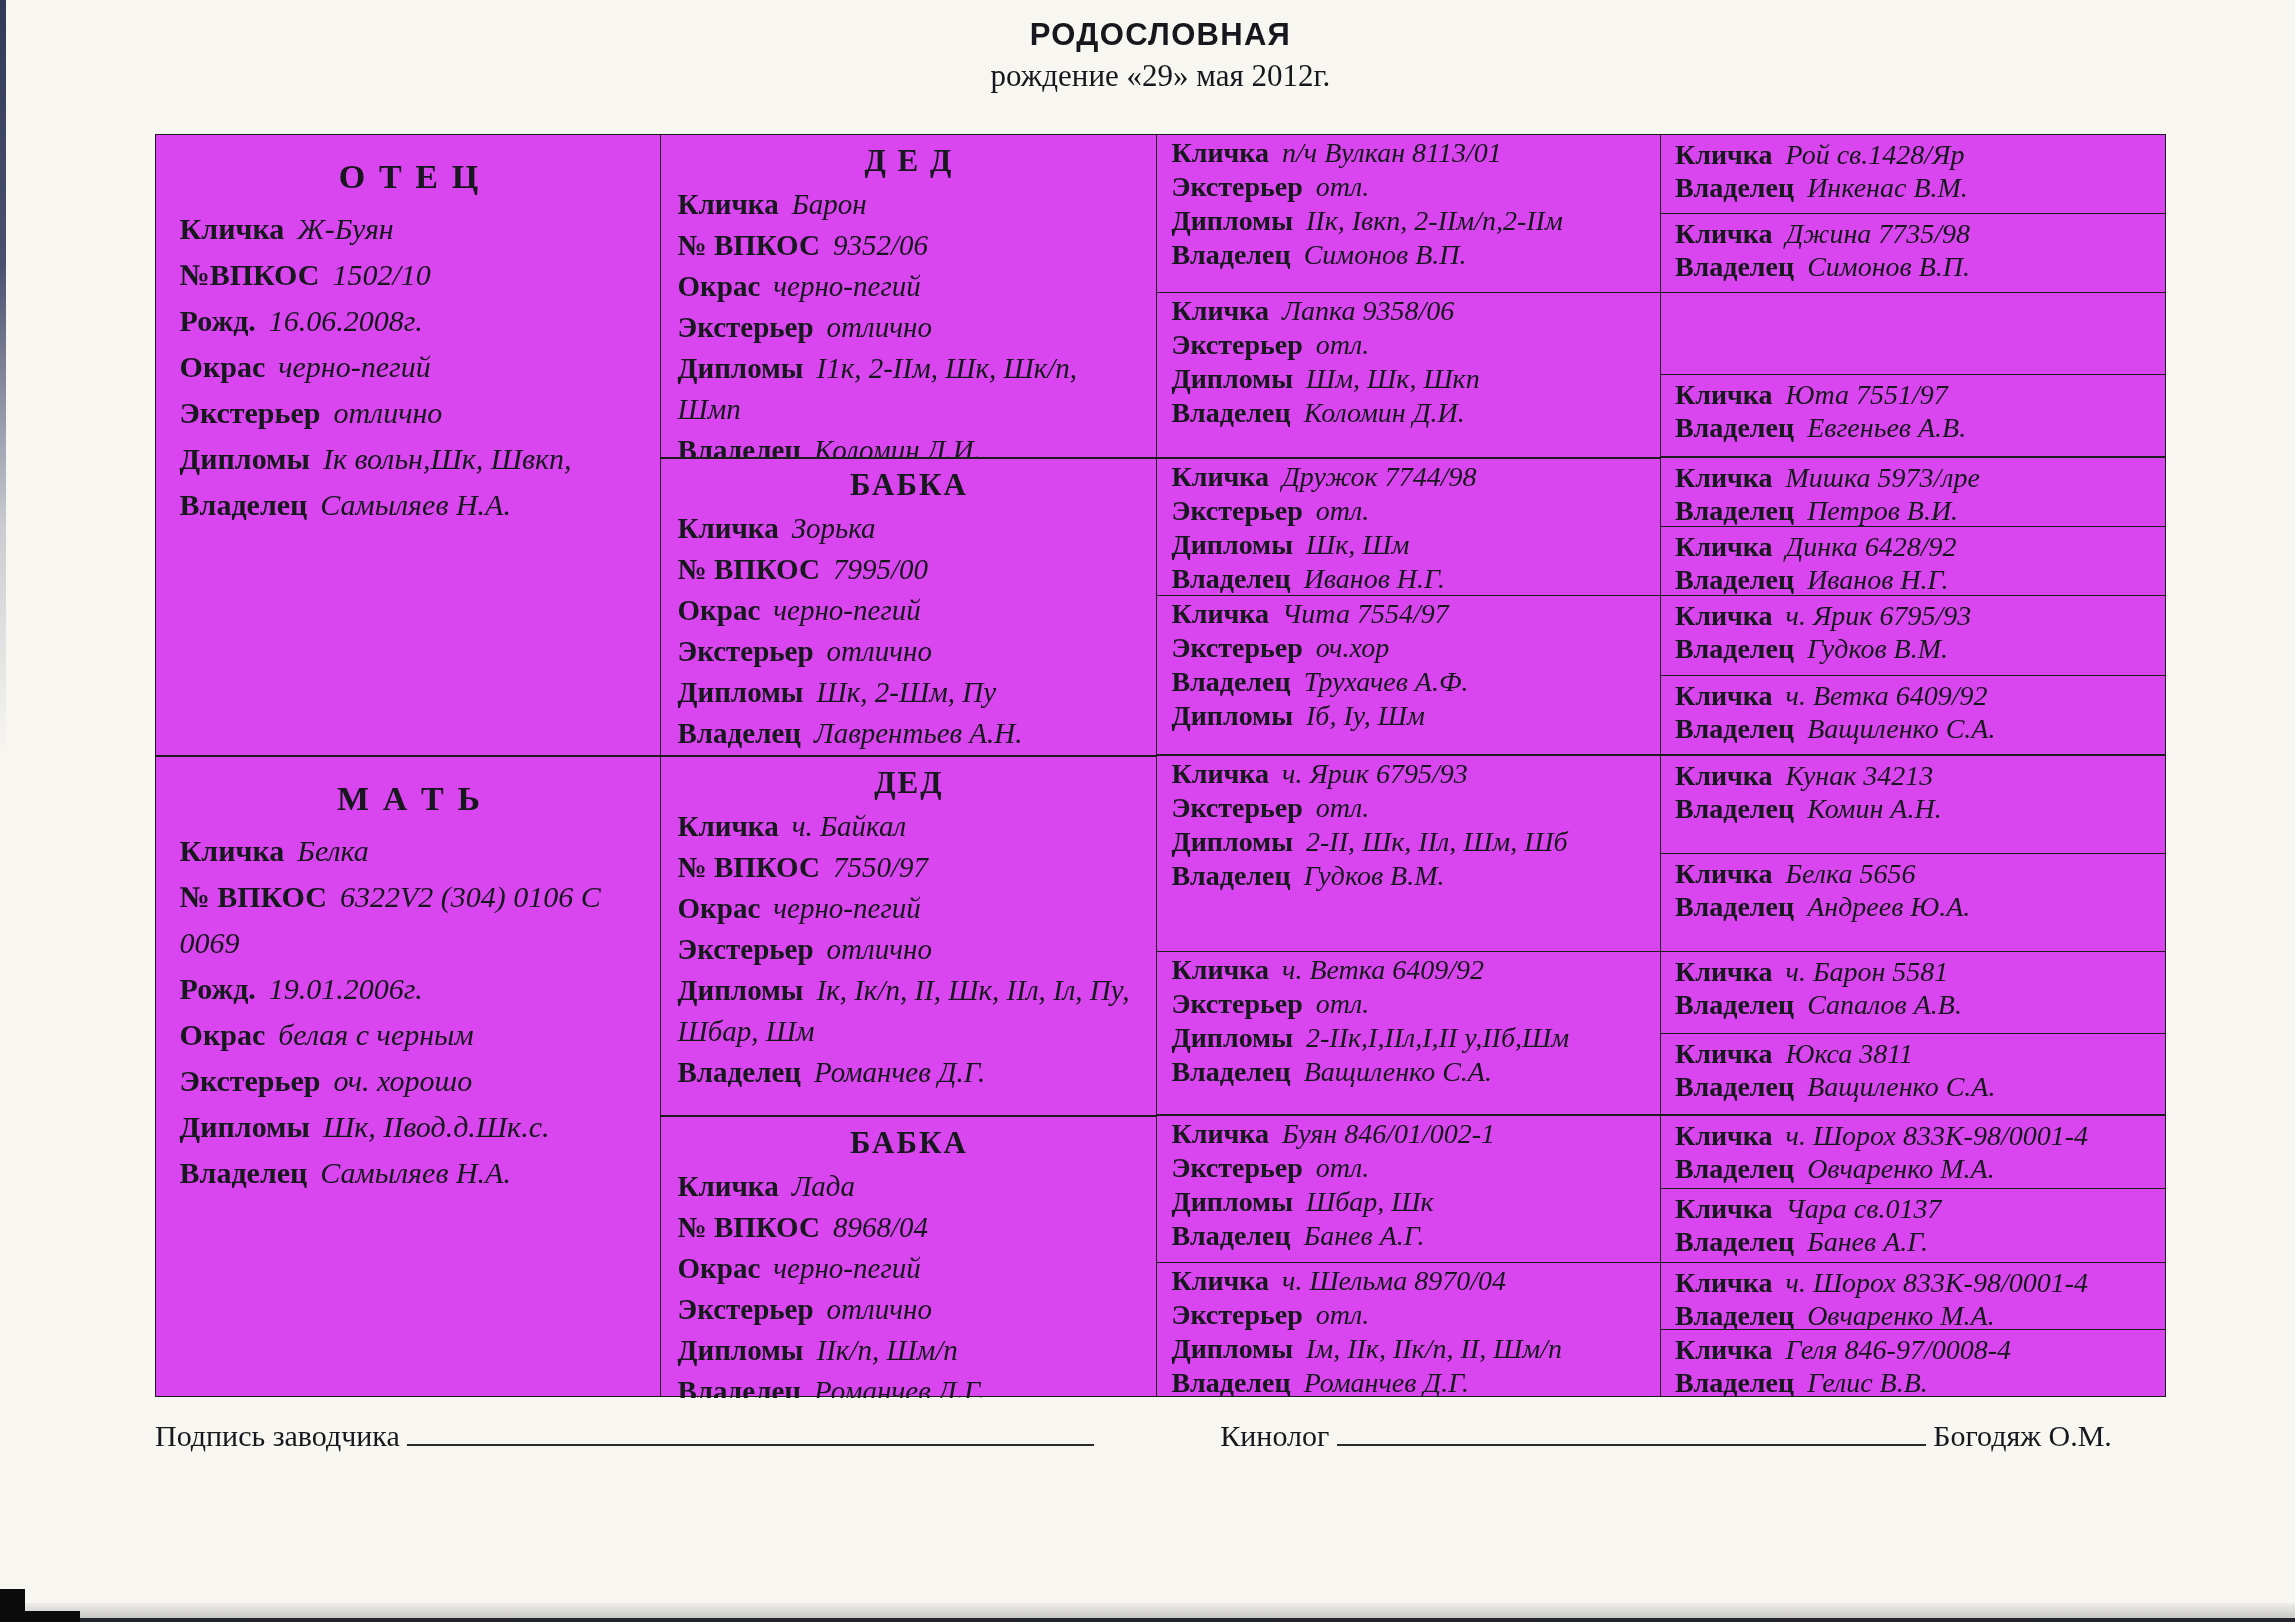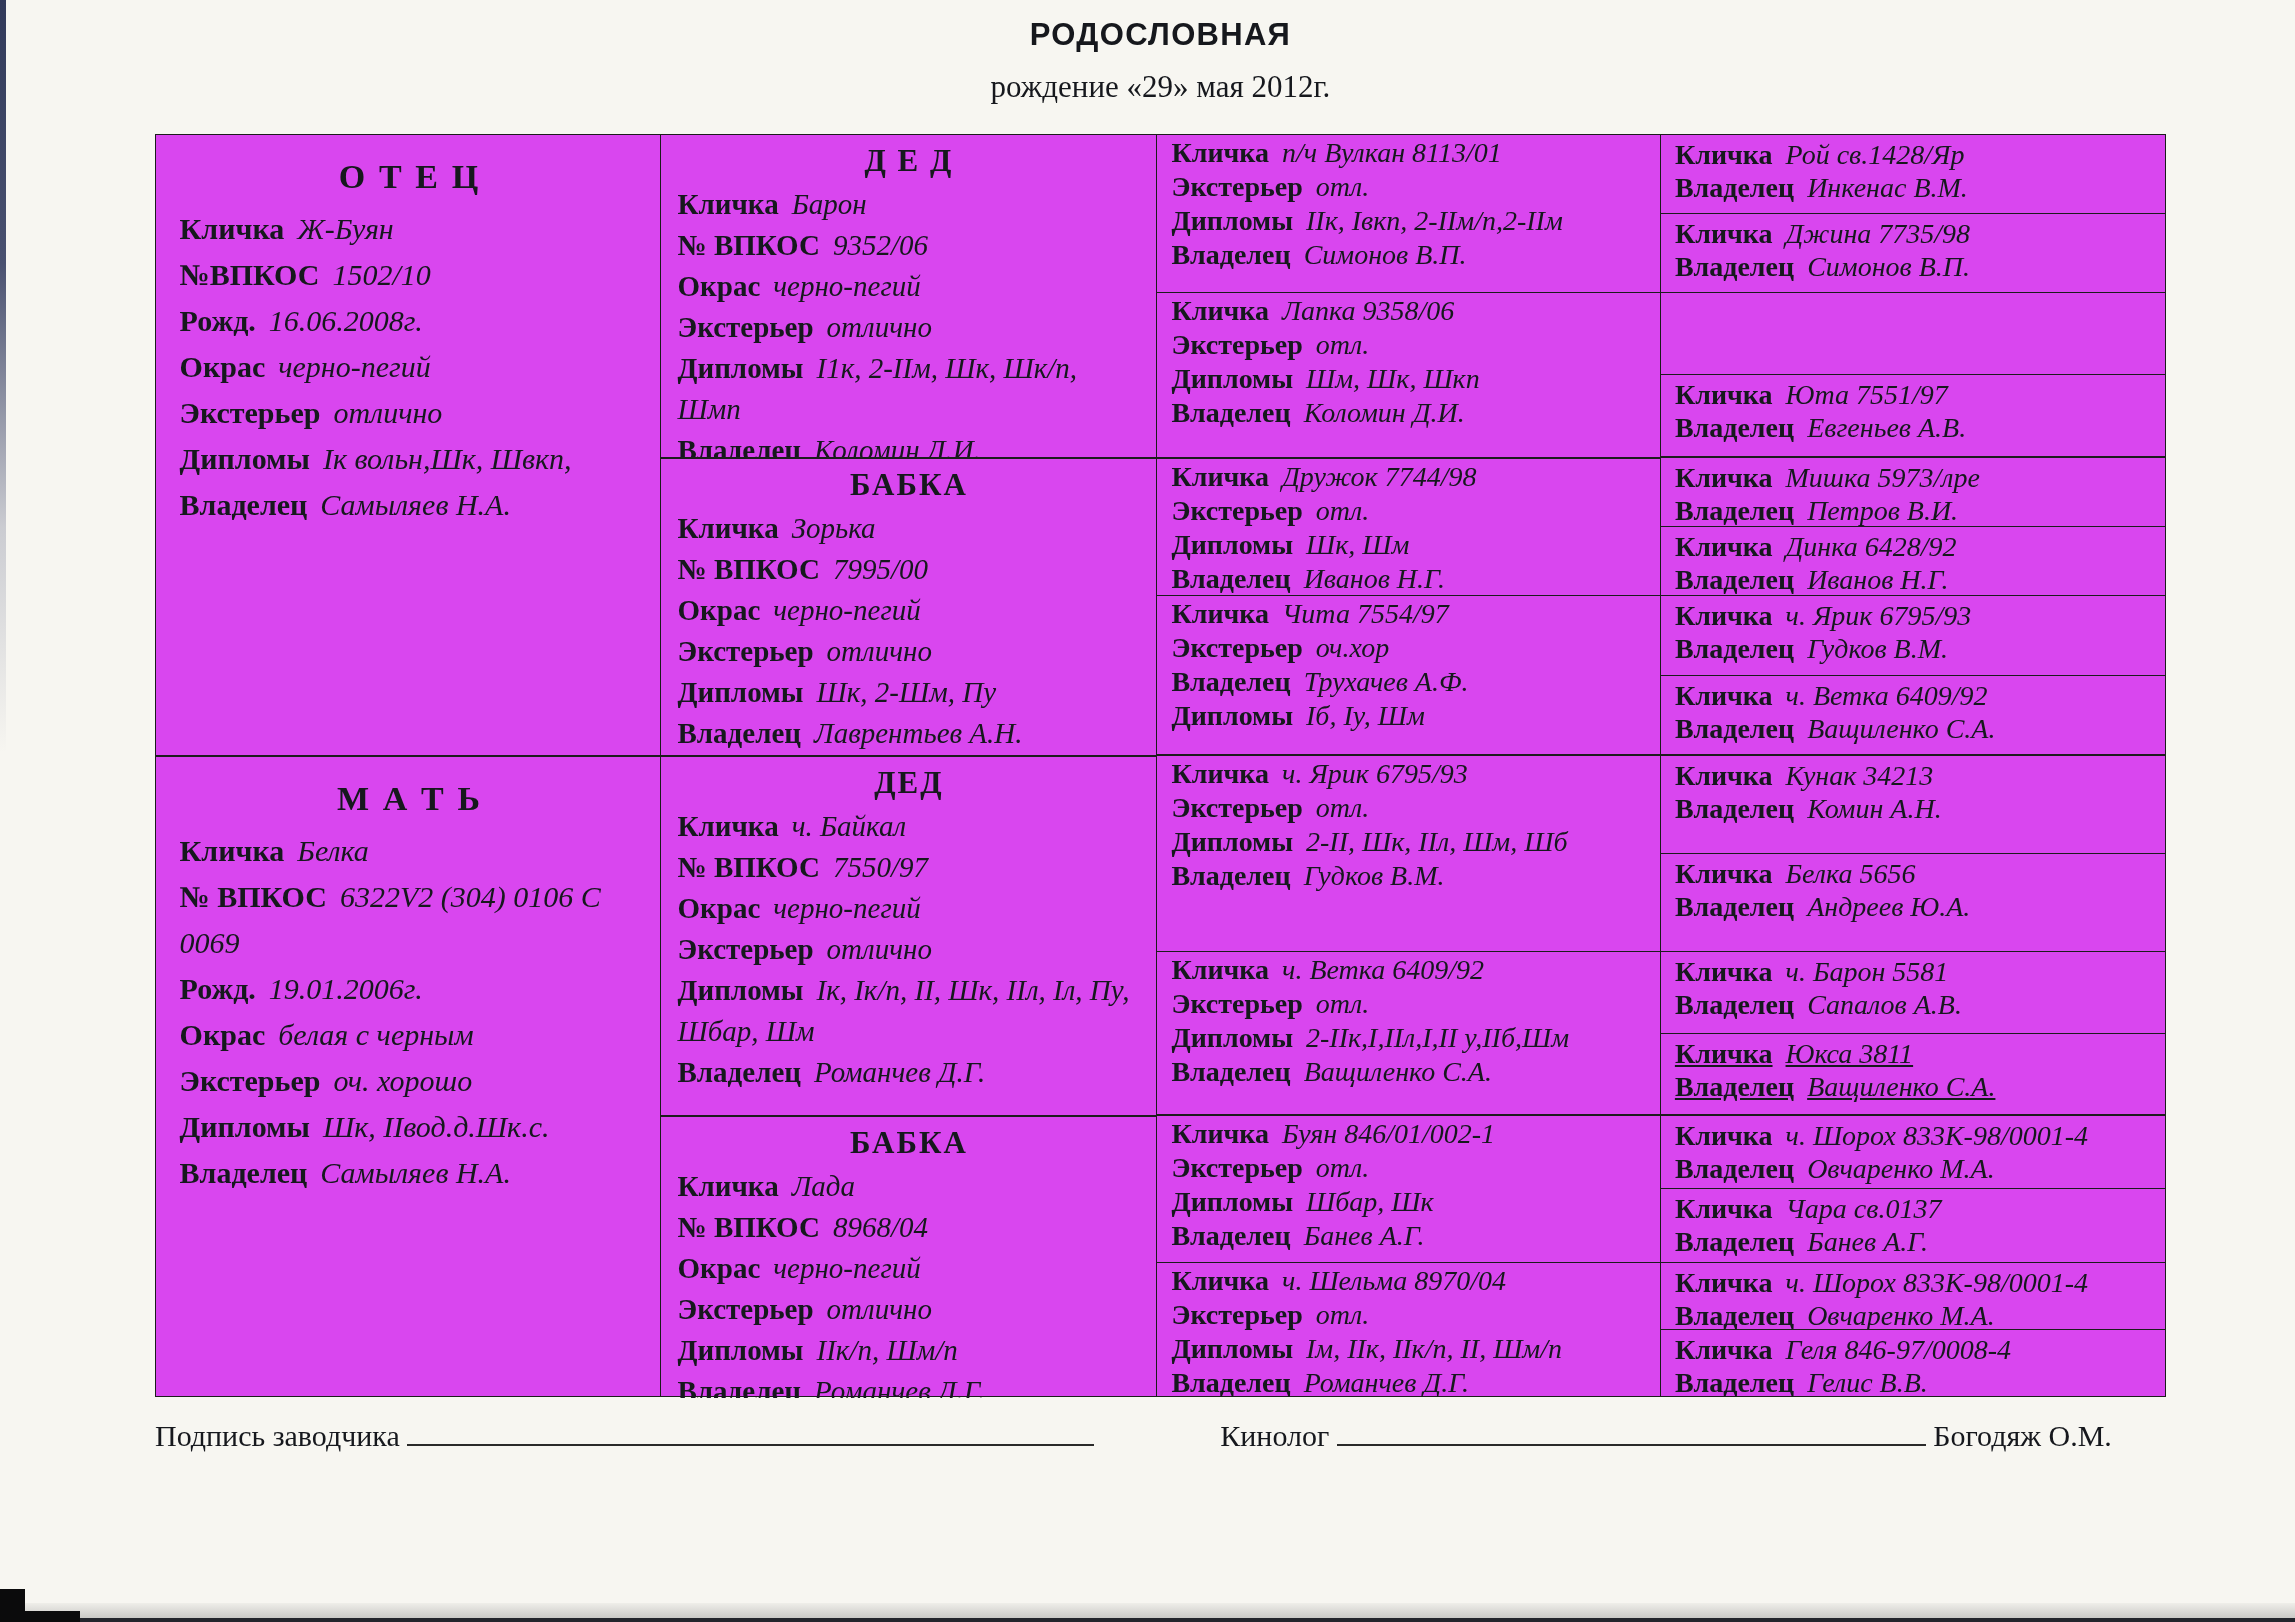--- a/index.html
+++ b/index.html
@@ -7,21 +7,21 @@
   body{
     background:#f7f6f1;
     font-family:"Liberation Serif",serif;
     color:#16181d;
     position:relative;
     overflow:hidden;
   }
   
   .page-header{position:absolute;left:155px;top:17px;width:2011px;text-align:center}
   .doc-title{font-family:"Liberation Sans",sans-serif;font-weight:bold;font-size:31px;letter-spacing:1.3px}
-  .doc-subtitle{font-size:31px;margin-top:16px}
+  .doc-subtitle{font-size:31px;margin-top:5px}
   
   .pedigree-table{
     position:absolute;left:155px;top:134px;width:2011px;height:1263px;
     border:1.3px solid #1c1c1c;display:flex;background:#d946ef;
   }
   .col{height:100%;border-right:1.3px solid #1c1c1c}
   .col:last-child{border-right:none}
   .cell{overflow:hidden}
   .cell-header{font-weight:bold;text-align:center}
   .c1{padding:13px 19.6px 0 23.6px}
@@ -204,21 +204,21 @@
         <div class="line"><span class="lbl">Владелец</span><span class="val">Комин А.Н.</span></div>
       </div>
       <div class="cell c4" style="height: 98px; border-bottom: 1.3px solid rgb(28, 28, 28);">
         <div class="line"><span class="lbl">Кличка</span><span class="val">Белка 5656</span></div>
         <div class="line"><span class="lbl">Владелец</span><span class="val">Андреев Ю.А.</span></div>
       </div>
       <div class="cell c4" style="height: 82px; border-bottom: 1.3px solid rgb(28, 28, 28);">
         <div class="line"><span class="lbl">Кличка</span><span class="val">ч. Барон 5581</span></div>
         <div class="line"><span class="lbl">Владелец</span><span class="val">Сапалов А.В.</span></div>
       </div>
-      <div class="cell c4" style="height: 82px; border-bottom: 2px solid rgb(28, 28, 28); text-decoration: underline;">
+      <div class="cell c4" style="height: 82px; border-bottom: 2px solid rgb(28, 28, 28);">
         <div class="line"><span class="lbl">Кличка</span><span class="val">Юкса 3811</span></div>
         <div class="line"><span class="lbl">Владелец</span><span class="val">Ващиленко С.А.</span></div>
       </div>
       <div class="cell c4" style="height: 73px; border-bottom: 1.3px solid rgb(28, 28, 28);">
         <div class="line"><span class="lbl">Кличка</span><span class="val">ч. Шорох 833К-98/0001-4</span></div>
         <div class="line"><span class="lbl">Владелец</span><span class="val">Овчаренко М.А.</span></div>
       </div>
       <div class="cell c4" style="height: 74px; border-bottom: 1.3px solid rgb(28, 28, 28);">
         <div class="line"><span class="lbl">Кличка</span><span class="val">Чара св.0137</span></div>
         <div class="line"><span class="lbl">Владелец</span><span class="val">Банев А.Г.</span></div>

